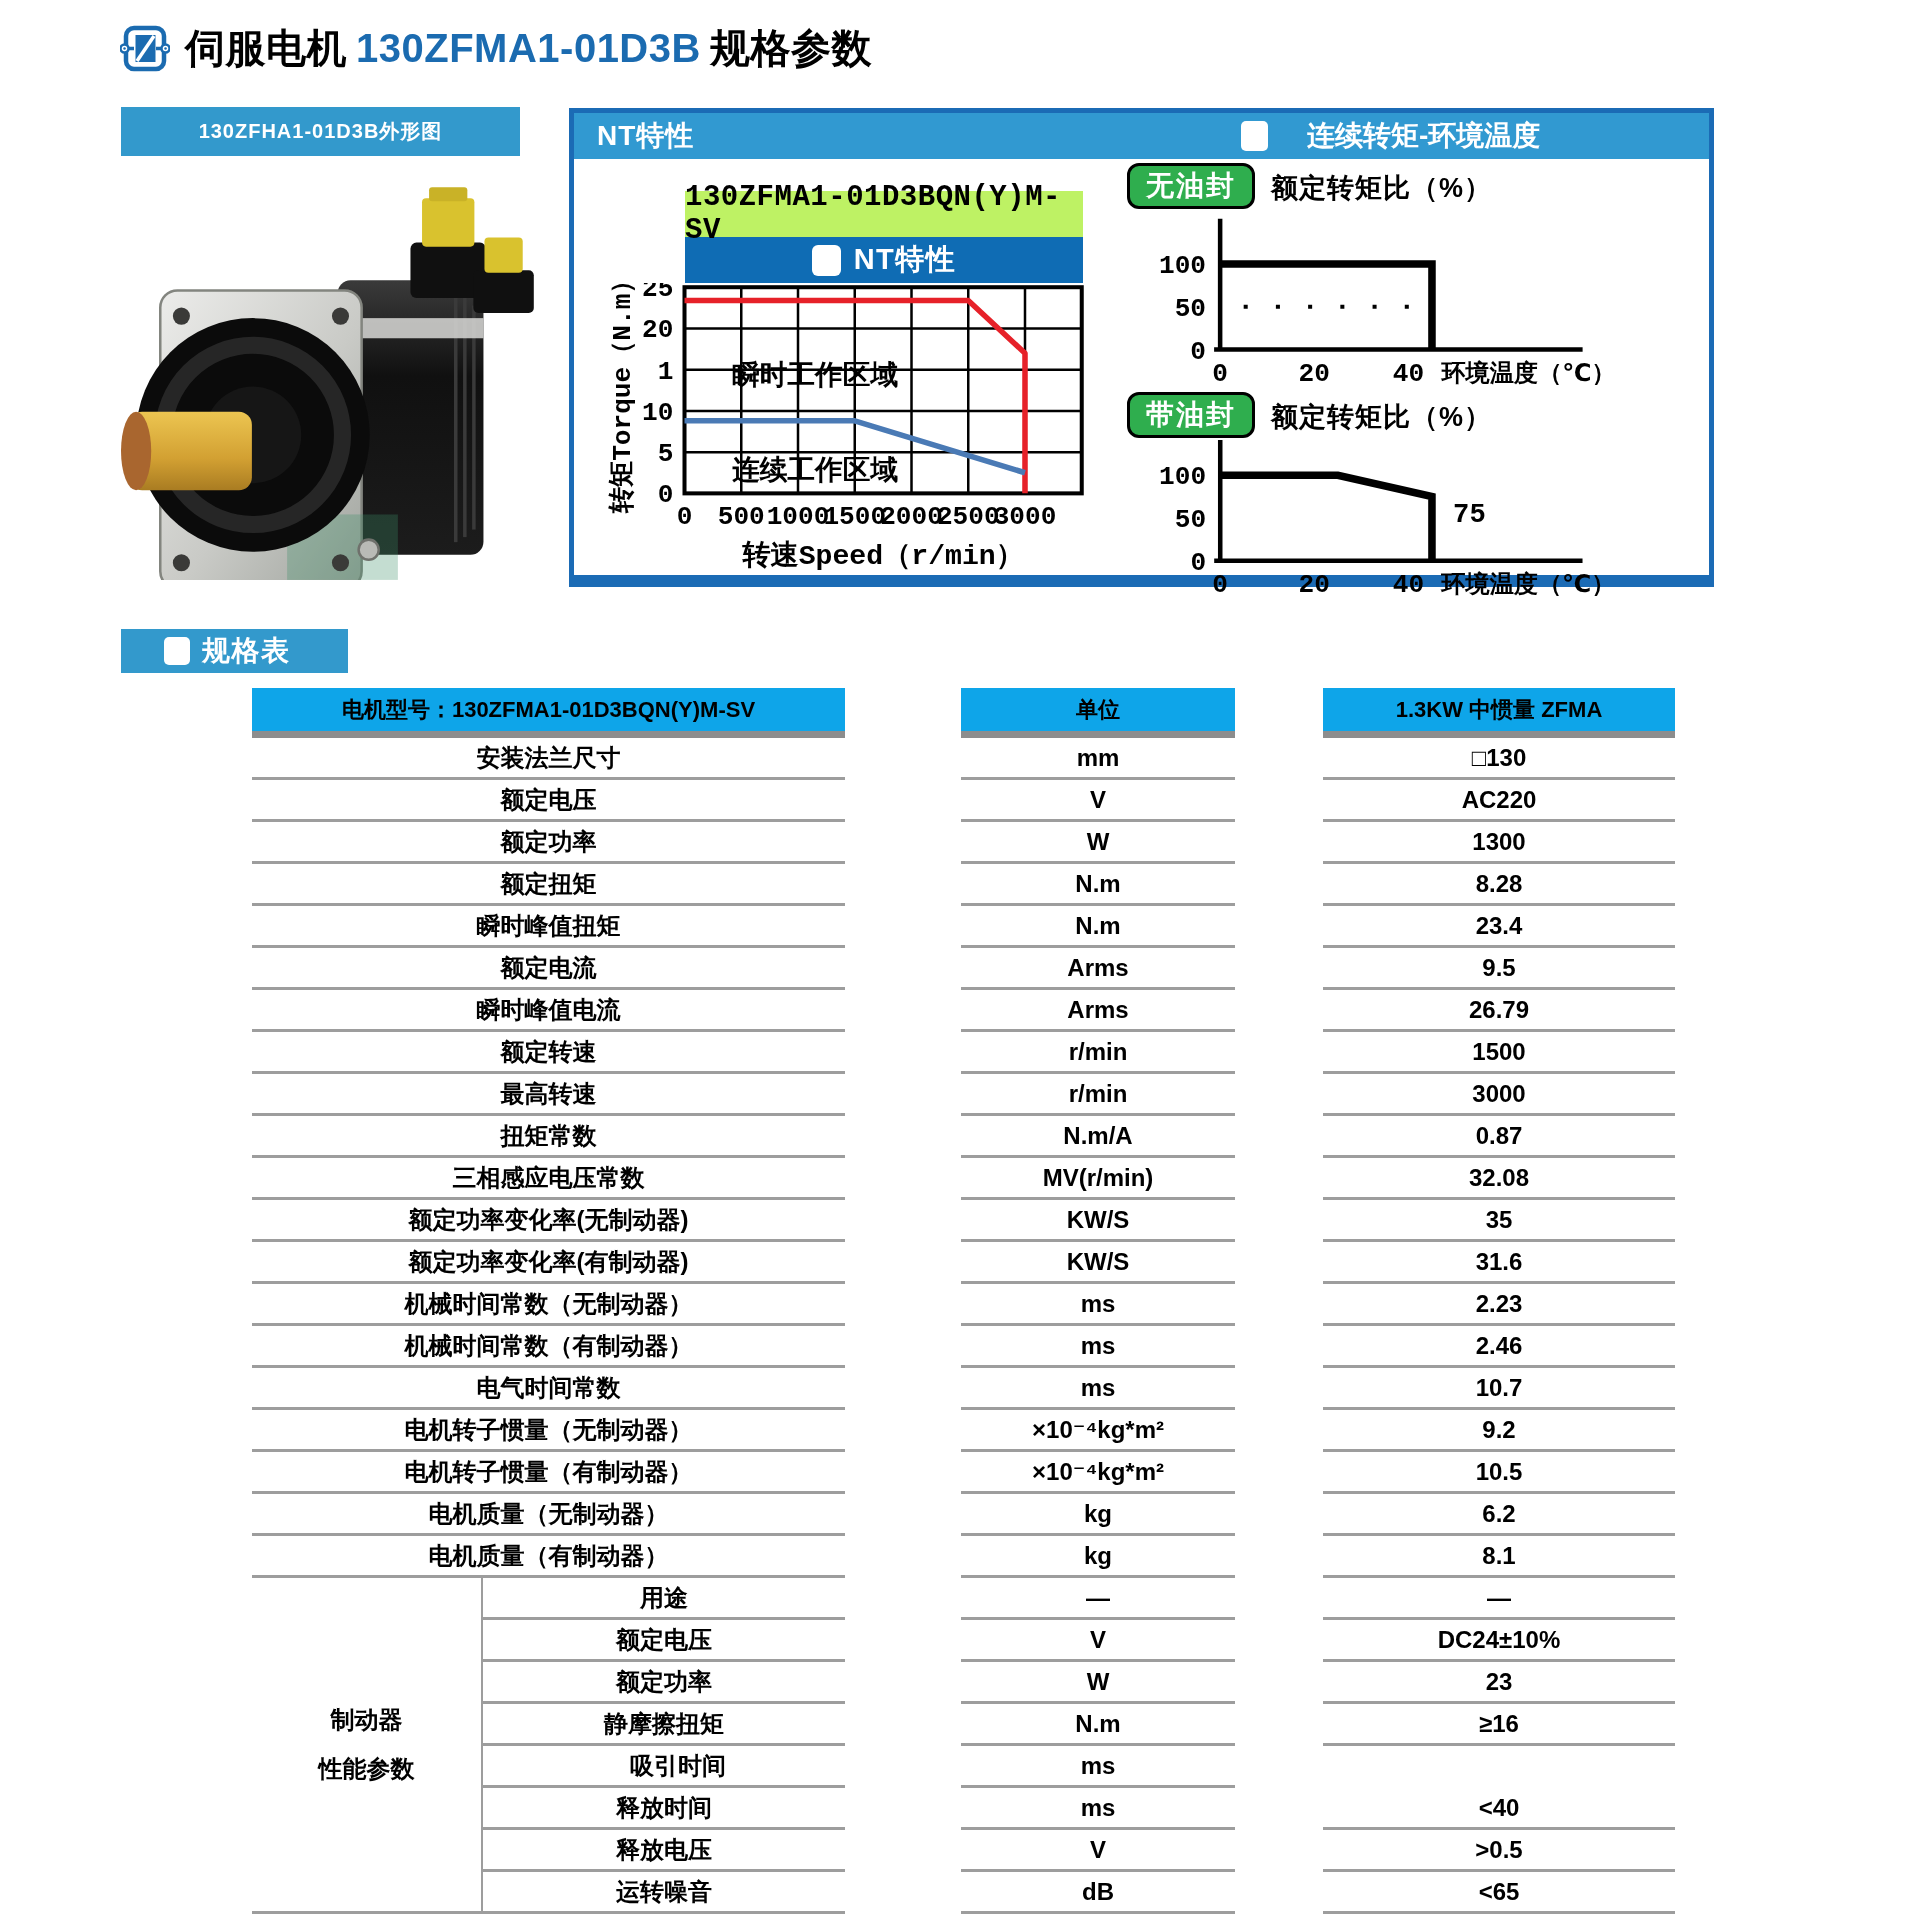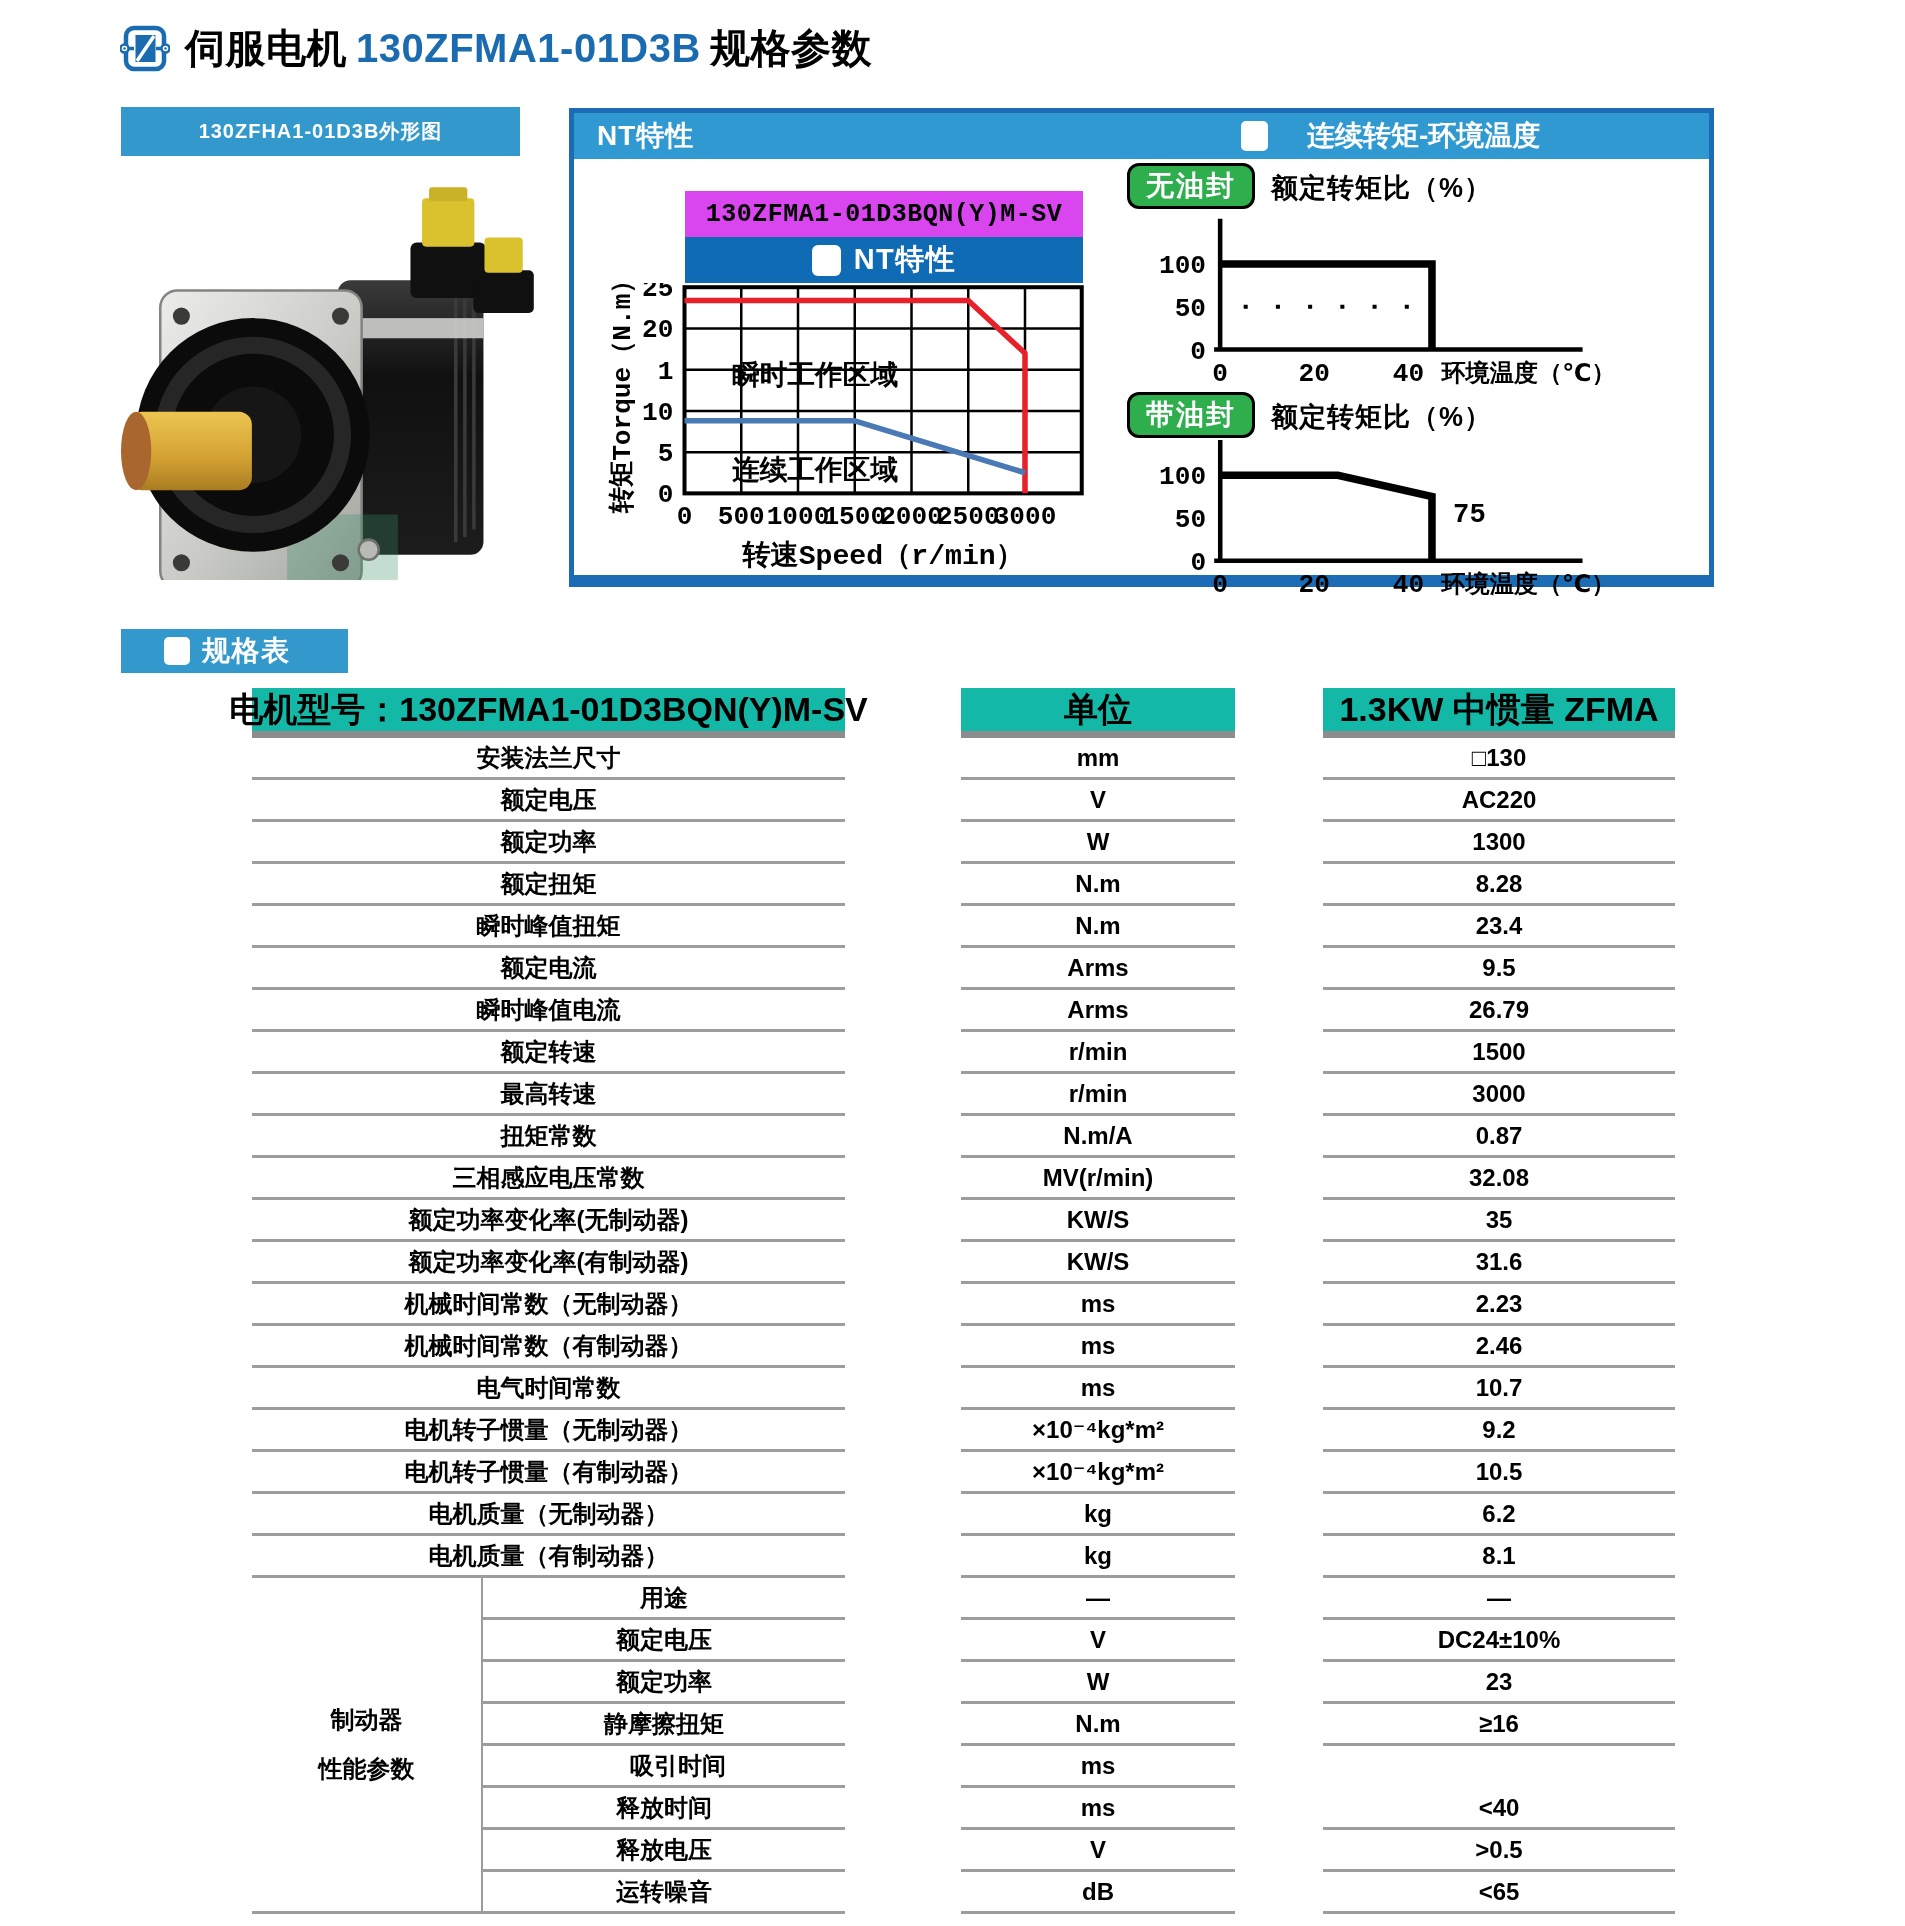--- a/index.html
+++ b/index.html
@@ -34,22 +34,22 @@
   .panel-bar {
     position:relative; height:46px; background:#3199d1; color:#fff;
     display:flex; align-items:center; font-size:28px;
   }
   .panel-bar .bar-left { padding-left:23px; letter-spacing:1px; }
   .panel-bar .bar-right { position:absolute; left:667px; top:0; height:100%; display:flex; align-items:center; gap:39px; }
   .white-sq { width:27px; height:30px; background:#fff; border-radius:5px; display:inline-block; }
 
   .nt-left { position:absolute; left:20px; top:78px; width:533px; }
   .nt-titlebox {
-    margin-left:91px; width:398px; height:46px; background:#d946ef;
-    display:flex; align-items:center; justify-content:center; font-size:25px; letter-spacing:0.5px;
+    margin-left:91px; width:398px; height:46px; background:#bef264;
+    display:flex; align-items:center; justify-content:center; font-size:29px; letter-spacing:0.5px;
   }
   .nt-subbar {
     margin-left:91px; width:398px; height:46px; background:#0f6cb4; color:#fff;
     display:flex; align-items:center; justify-content:center; gap:13px; font-size:29px; letter-spacing:1.5px;
   }
   .nt-subbar .white-sq { width:29px; height:31px; border-radius:6px; }
   .nt-svg { display:block; width:533px; height:288px; }
 
   .charts-right { position:absolute; left:553px; top:50px; width:582px; }
   .seal-chart { position:relative; }
@@ -72,23 +72,23 @@
   .spec-bar .white-sq { width:26px; height:28px; border-radius:5px; }
 
   
   .spec-table {
     position:absolute; left:252px; top:688px;
     display:grid;
     grid-template-columns:231px 362px 116px 274px 88px 352px;
     grid-template-rows:50px repeat(28, 42px);
   }
   .th {
-    background:#14b8a6; border-bottom:7px solid #8d8d8d;
+    background:#0ea5e9; border-bottom:7px solid #8d8d8d;
     display:flex; align-items:center; justify-content:center;
-    font-size:34px; white-space:nowrap;
+    font-size:22px; white-space:nowrap;
   }
   .td {
     border-bottom:3.5px solid #9d9d9d;
     display:flex; align-items:center; justify-content:center;
     font-size:24px; white-space:nowrap;
   }
   .brake-head {
     grid-column:1; grid-row:22 / 30;
     border-right:2.5px solid #9d9d9d; border-bottom:3.5px solid #9d9d9d;
     display:flex; flex-direction:column; align-items:center; justify-content:center;

